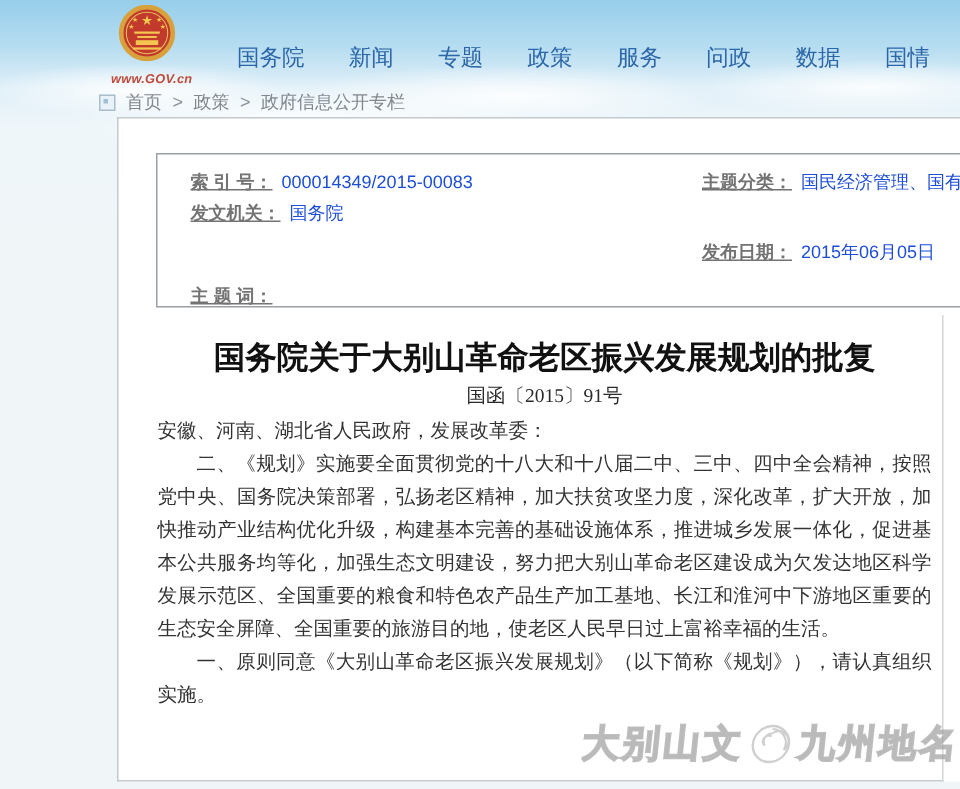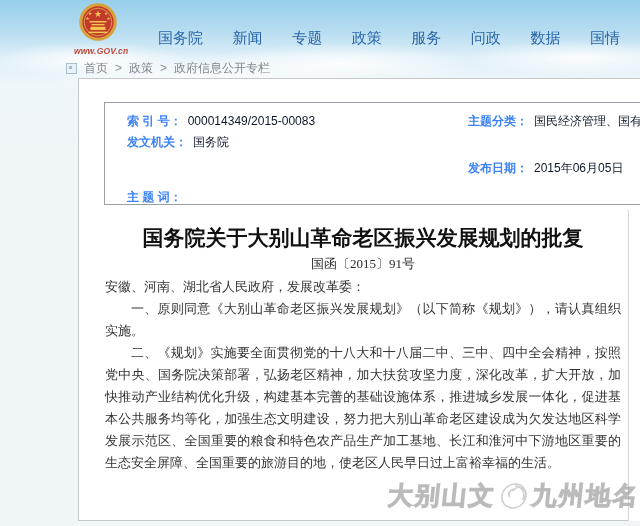--- a/index.html
+++ b/index.html
@@ -25,22 +25,22 @@
   .bc-icon{display:inline-block;width:9px;height:9px;border:1px solid #a9bdcb;background:#e8f2f8;position:relative;}
   .bc-icon::after{content:"";position:absolute;left:2px;top:2px;width:3px;height:3px;background:#9fc0d4;}
   
   .panel{position:absolute;left:78px;top:78px;width:562px;height:442px;background:#fff;
          border-top:1px solid #c3c9cd;border-left:1px solid #c3c9cd;}
   .panel-bottom{position:absolute;left:78px;top:520px;width:551px;height:1px;background:#c3c9cd;}
   .article-right{position:absolute;left:628px;top:210px;width:1px;height:311px;background:#d2d6d9;}
   
   .meta-box{position:absolute;left:104px;top:102px;width:560px;height:101px;background:#fff;border:1px solid #9aa0a5;}
   .mrow{position:absolute;height:16px;line-height:16px;font-size:12px;white-space:nowrap;}
-  .mlabel{font-weight:bold;color:#3b82f6;white-space:pre;}
-  .mvalue{color:#0f172a;margin-left:6px;}
+  .mlabel{font-weight:bold;color:#737373;white-space:pre;text-decoration:underline;}
+  .mvalue{color:#1d4ed8;margin-left:6px;}
   .lrow{left:22px;}
   .l1{top:10px}.l2{top:31px}.l3{top:48px}.l4{top:67px}.l5{top:86px}
   .rrow{left:363px;}
   .r1{top:10px}.r2{top:29px}.r3{top:57px}
   
   .doc-title{position:absolute;left:105px;top:224px;width:516px;margin:0;text-align:center;
              font-family:"Liberation Serif","DejaVu Serif",serif;font-size:21px;font-weight:bold;color:#111;}
   .doc-num{position:absolute;left:105px;top:255px;width:516px;text-align:center;
            font-family:"Liberation Serif","DejaVu Serif",serif;font-size:13px;color:#2a2a2a;}
   .doc-body{position:absolute;left:105px;top:277px;width:516px;
@@ -118,22 +118,22 @@
     <div class="mrow rrow r3">
       <span class="mlabel">发布日期：</span><span class="mvalue">2015年06月05日</span>
     </div>
   </div>
 
   <h1 class="doc-title">国务院关于大别山革命老区振兴发展规划的批复</h1>
   <div class="doc-num">国函〔2015〕91号</div>
 
   <div class="doc-body">
     <p class="noindent">安徽、河南、湖北省人民政府，发展改革委：</p>
+    <p>二、《规划》实施要全面贯彻党的十八大和十八届二中、三中、四中全会精神，按照党中央、国务院决策部署，弘扬老区精神，加大扶贫攻坚力度，深化改革，扩大开放，加快推动产业结构优化升级，构建基本完善的基础设施体系，推进城乡发展一体化，促进基本公共服务均等化，加强生态文明建设，努力把大别山革命老区建设成为欠发达地区科学发展示范区、全国重要的粮食和特色农产品生产加工基地、长江和淮河中下游地区重要的生态安全屏障、全国重要的旅游目的地，使老区人民早日过上富裕幸福的生活。</p>
     <p>一、原则同意《大别山革命老区振兴发展规划》（以下简称《规划》），请认真组织实施。</p>
-    <p>二、《规划》实施要全面贯彻党的十八大和十八届二中、三中、四中全会精神，按照党中央、国务院决策部署，弘扬老区精神，加大扶贫攻坚力度，深化改革，扩大开放，加快推动产业结构优化升级，构建基本完善的基础设施体系，推进城乡发展一体化，促进基本公共服务均等化，加强生态文明建设，努力把大别山革命老区建设成为欠发达地区科学发展示范区、全国重要的粮食和特色农产品生产加工基地、长江和淮河中下游地区重要的生态安全屏障、全国重要的旅游目的地，使老区人民早日过上富裕幸福的生活。</p>
   </div>
 
   <div class="watermark">
     <span>大别山文</span>
     <svg class="wm-swirl" width="30" height="30" viewBox="0 0 30 30">
       <circle cx="15" cy="15" r="12" fill="none" stroke="#a8a8a8" stroke-width="1.6"></circle>
       <path d="M15 5 a10 10 0 0 1 9 14 a7 7 0 0 0 -9 -11 a5 5 0 0 0 -4 8 a3.5 3.5 0 0 1 4 -6" fill="none" stroke="#a8a8a8" stroke-width="1.4"></path>
     </svg>
     <span>九州地名</span>
   </div>

